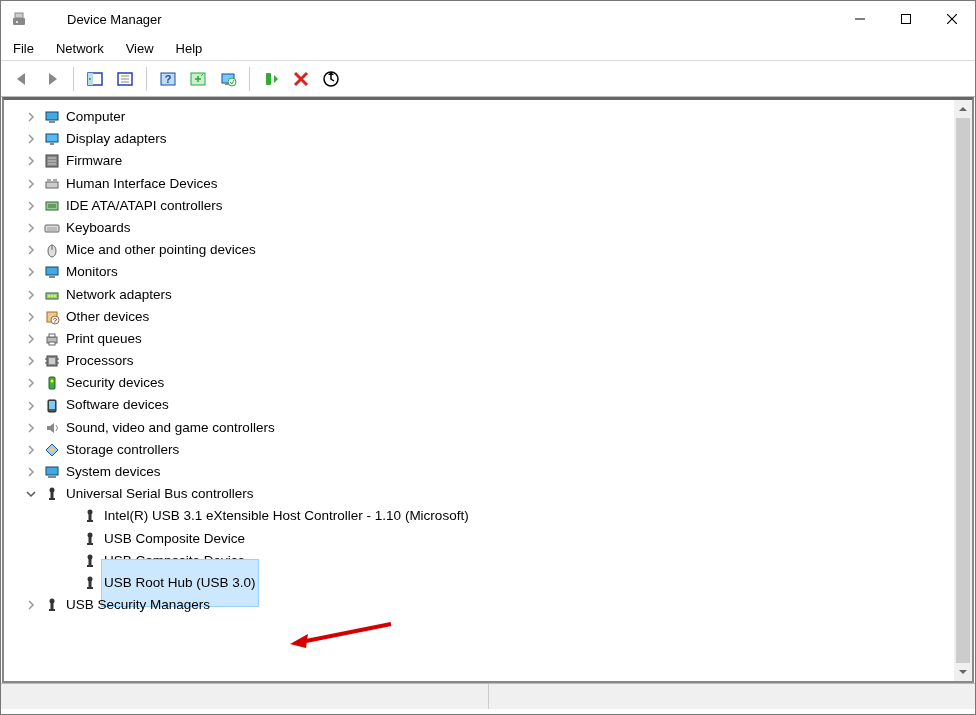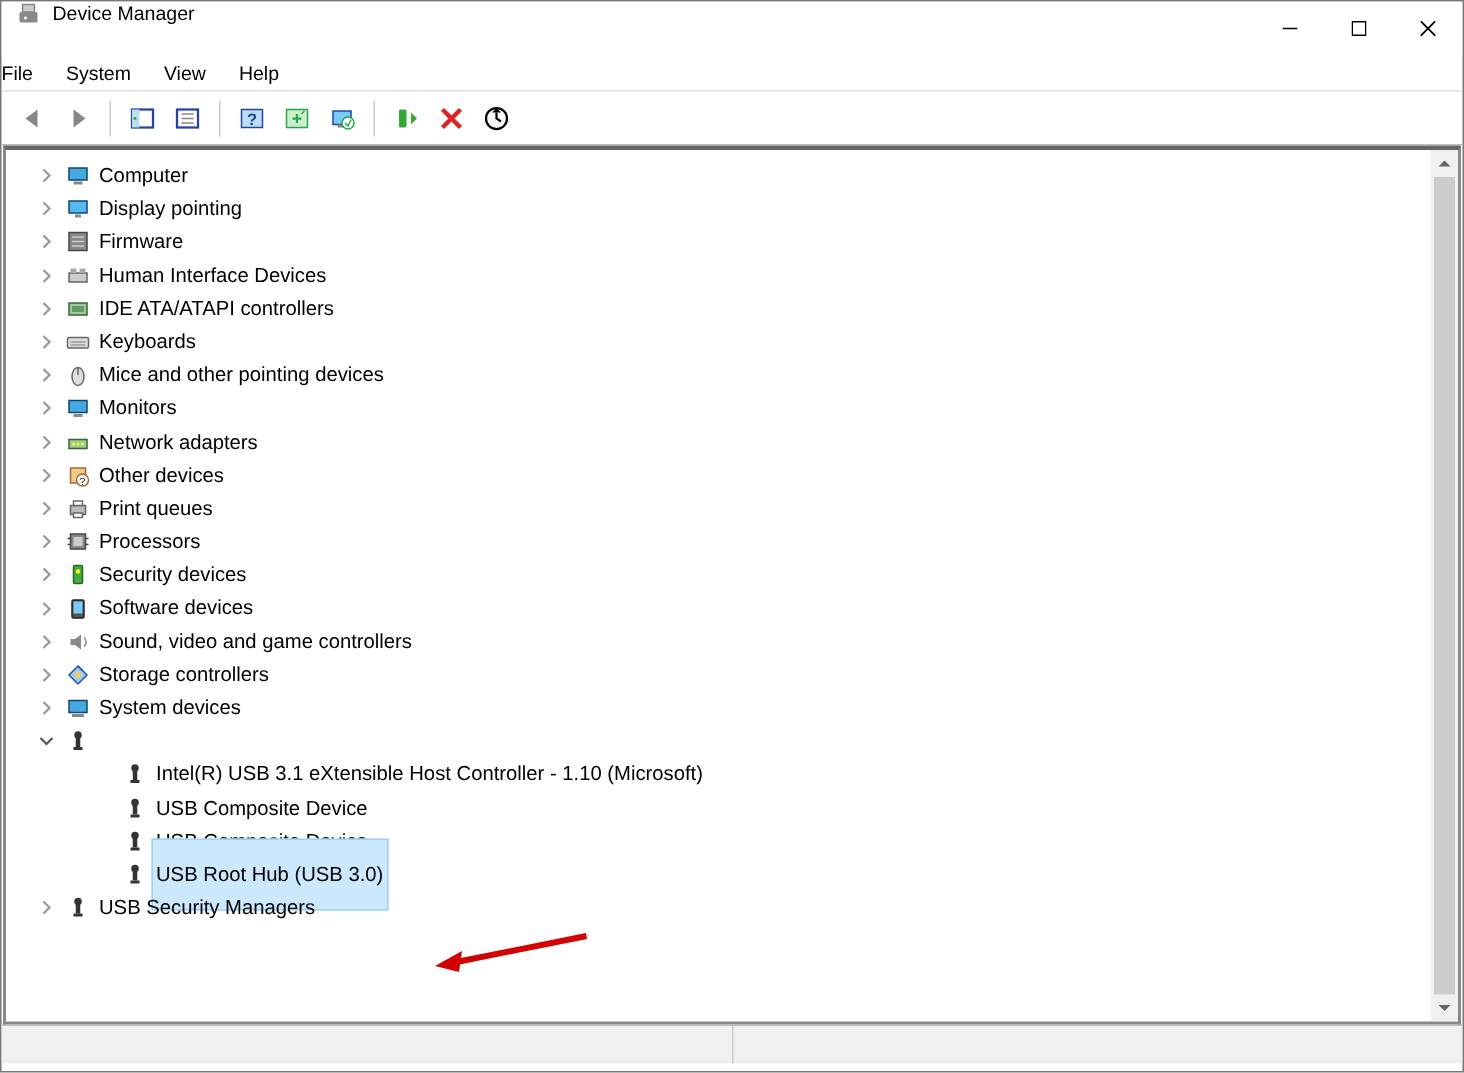--- a/index.html
+++ b/index.html
@@ -1,25 +1,25 @@
 <!DOCTYPE html>
 <html><head>
 <meta charset="utf-8">
 <style>
   * { box-sizing: border-box; margin: 0; padding: 0; font-family: "Segoe UI", Tahoma, sans-serif; }
   body { background: #fff; width: 976px; height: 715px; position: relative; overflow: hidden; border:1px solid #777; }
 
-  .titlebar { height: 36px; display:flex; align-items:flex-start; padding-left:10px; background:#fff; }
+  .titlebar { height: 36px; display:flex; align-items:center; padding-left:10px; background:#fff;gap:32px; }
   .titlebar .app-icon { width:16px; height:16px; margin-right:8px; }
   .titlebar .title { font-size:13px; color:#000; flex:1; }
   .win-controls { display:flex; height:100%; }
   .win-btn { width:46px; display:flex; align-items:center; justify-content:center; }
   .win-btn svg { width:10px; height:10px; }
 
-  .menubar { height:24px; display:flex; align-items:center; padding-left:0; border-bottom:1px solid #ddd;}
+  .menubar { height:24px; display:flex; align-items:center; padding-left:12px; border-bottom:1px solid #ddd;}
   .menu-item { font-size:13px; color:#000; margin-right:22px; }
 
   .toolbar { height:36px; display:flex; align-items:center; padding-left:8px; border-bottom:1px solid #bbb; gap:4px;}
   .tool-sep { width:1px; height:24px; background:#ccc; margin:0 4px;}
   .tool-btn { width:26px; height:26px; display:flex; align-items:center; justify-content:center; border:1px solid transparent;}
   .tool-btn svg { width:18px; height:18px; }
 
   .content-area { position:relative; border:2px solid #888; border-top:3px solid #666; margin:0 1px; height:586px; background:#fff; overflow:hidden;}
   .tree { padding:6px 0 6px 20px; font-size:13.5px; color:#000; line-height:22.2px; }
   .tree-row { display:flex; align-items:center; height:22.2px; position:relative; white-space:nowrap;}
@@ -69,21 +69,21 @@
         <svg viewBox="0 0 10 10">
           <line x1="0" y1="0" x2="10" y2="10" stroke="#000" stroke-width="1.2"></line>
           <line x1="10" y1="0" x2="0" y2="10" stroke="#000" stroke-width="1.2"></line>
         </svg>
       </div>
   </div>
 </div>
 
 <div class="menubar">
   <span class="menu-item">File</span>
-  <span class="menu-item">System</span>
+  <span class="menu-item">Network</span>
   <span class="menu-item">View</span>
   <span class="menu-item">Help</span>
 </div>
 
 <div class="toolbar">
   <div class="tool-btn">
       <svg viewBox="0 0 18 18">
         <path d="M12 3 L4 9 L12 15 Z" fill="#888"></path>
       </svg>
     </div>
@@ -169,21 +169,21 @@
       <div class="tree-row">
         <span class="expander">
           <svg width="10" height="10" viewBox="0 0 10 10">
             <path d="M3 1 L7 5 L3 9" fill="none" stroke="#999" stroke-width="1.5"></path>
           </svg>
         </span>
         <span class="dev-icon"><svg viewBox="0 0 16 16">
             <rect x="2" y="3" width="12" height="8" fill="#5be" stroke="#147"></rect>
             <rect x="6" y="12" width="4" height="2" fill="#888"></rect>
           </svg></span>
-        <span class="row-label">Display pointing</span>
+        <span class="row-label">Display adapters</span>
       </div>
       <div class="tree-row">
         <span class="expander">
           <svg width="10" height="10" viewBox="0 0 10 10">
             <path d="M3 1 L7 5 L3 9" fill="none" stroke="#999" stroke-width="1.5"></path>
           </svg>
         </span>
         <span class="dev-icon"><svg viewBox="0 0 16 16">
             <rect x="2" y="2" width="12" height="12" fill="#888" stroke="#444"></rect>
             <line x1="4" y1="5" x2="12" y2="5" stroke="#ccc"></line>
@@ -375,20 +375,21 @@
         <span class="expander">
           <svg width="10" height="10" viewBox="0 0 10 10">
             <path d="M1 3 L5 7 L9 3" fill="none" stroke="#555" stroke-width="1.5"></path>
           </svg>
         </span>
         <span class="dev-icon"><svg viewBox="0 0 16 16">
             <circle cx="8" cy="4" r="2.5" fill="#333"></circle>
             <rect x="6.5" y="5" width="3" height="7" fill="#333"></rect>
             <rect x="5" y="12" width="6" height="2" fill="#333"></rect>
           </svg></span>
+        <span class="row-label">Universal Serial Bus controllers</span>
       </div>
       <div class="sub-items">
         <div class="tree-row">
           <span class="expander blank"></span>
           <span class="dev-icon"><svg viewBox="0 0 16 16">
               <circle cx="8" cy="4" r="2.5" fill="#333"></circle>
               <rect x="6.5" y="5" width="3" height="7" fill="#333"></rect>
               <rect x="5" y="12" width="6" height="2" fill="#333"></rect>
             </svg></span>
           <span class="row-label">Intel(R) USB 3.1 eXtensible Host Controller - 1.10 (Microsoft)</span>

